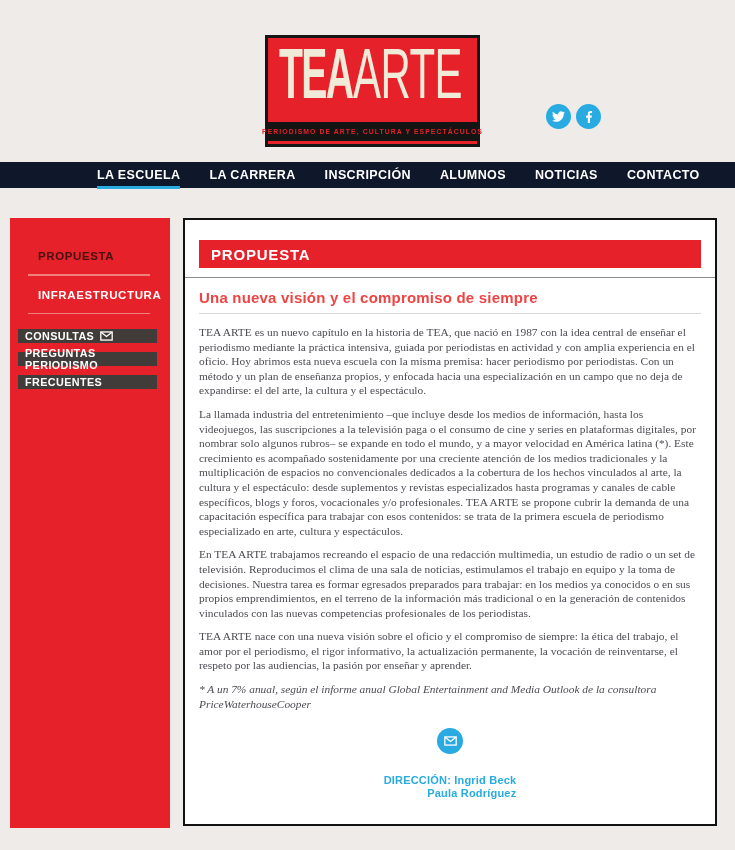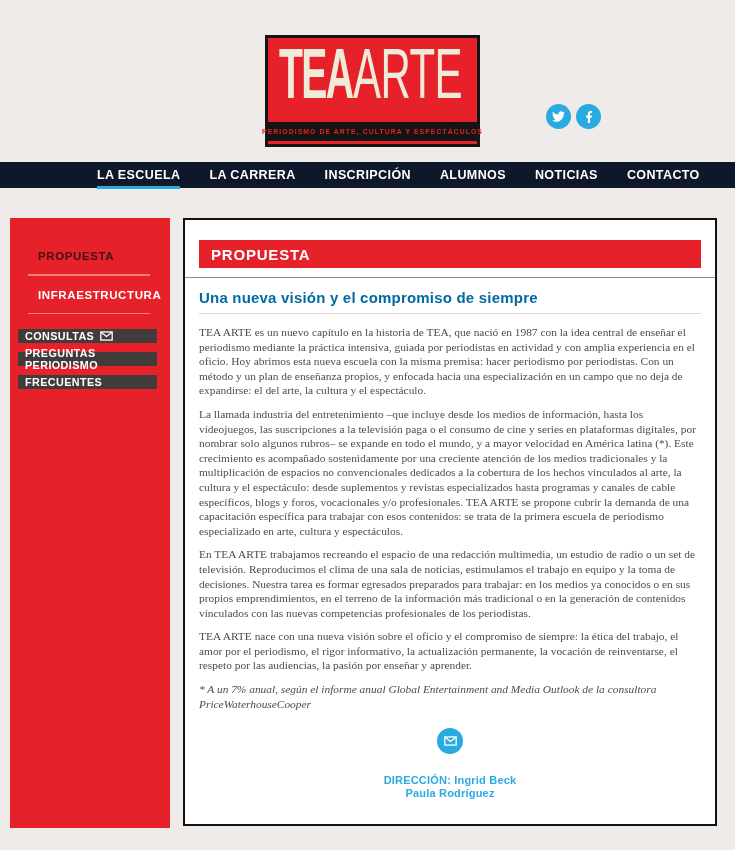--- a/index.html
+++ b/index.html
@@ -44,32 +44,32 @@
               align-items:center; padding-left:7px; cursor:pointer; }
   .side-btn svg { width:13px; height:10px; margin-left:6px; }
 
   
   .content { position:absolute; left:183px; top:218px; width:534px; height:608px;
              background:#ffffff; border:2px solid #111111; box-sizing:border-box;
              padding:12px 14px 0; }
   .banner { height:28px; background:#e62129; color:#ffffff; font-size:15px; font-weight:bold;
             letter-spacing:0.8px; display:flex; align-items:center; padding-left:12px; margin-top:8px; }
   .full-rule { border-bottom:1px solid #8d8d8d; margin:9px -14px 0; }
-  .heading { margin-top:11px; font-size:15px; font-weight:bold; color:#0369a1; letter-spacing:0.2px; }
+  .heading { margin-top:11px; font-size:15px; font-weight:bold; color:#ef4444; letter-spacing:0.2px; }
   .head-rule { border-bottom:1px solid #dcd8d5; margin-top:7px; }
   .body-text p { font-family:"Liberation Serif", serif; font-size:11.4px; line-height:14.6px;
                  color:#4c4b52; margin:9px 0 0; }
   .body-text p.first { margin-top:11px; }
   .footnote { font-family:"Liberation Serif", serif; font-style:italic; font-size:11.4px;
               line-height:14.6px; color:#4c4b52; margin-top:9px; }
   .mail-circle { width:26px; height:26px; border-radius:50%; background:#29abe2;
                  margin:17px auto 0; display:flex; align-items:center; justify-content:center; cursor:pointer; }
   .mail-circle svg { width:13px; height:10px; }
   .direction { margin-top:20px; text-align:center; }
-  .direction-inner { display:inline-block; text-align:center; color:#29abe2; font-weight:bold;
+  .direction-inner { display:inline-block; text-align:right; color:#29abe2; font-weight:bold;
                      font-size:11px; line-height:13px; letter-spacing:0.2px; }
 </style>
 </head>
 <body>
 
 <div class="page">
 
   <div class="logo">
     <span class="logo-tea">TEA</span>
     <span class="logo-arte">ARTE</span>

